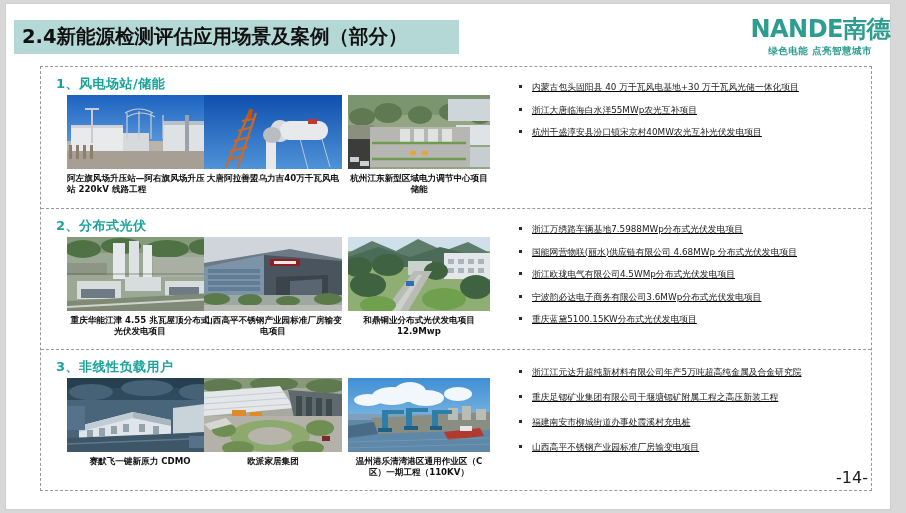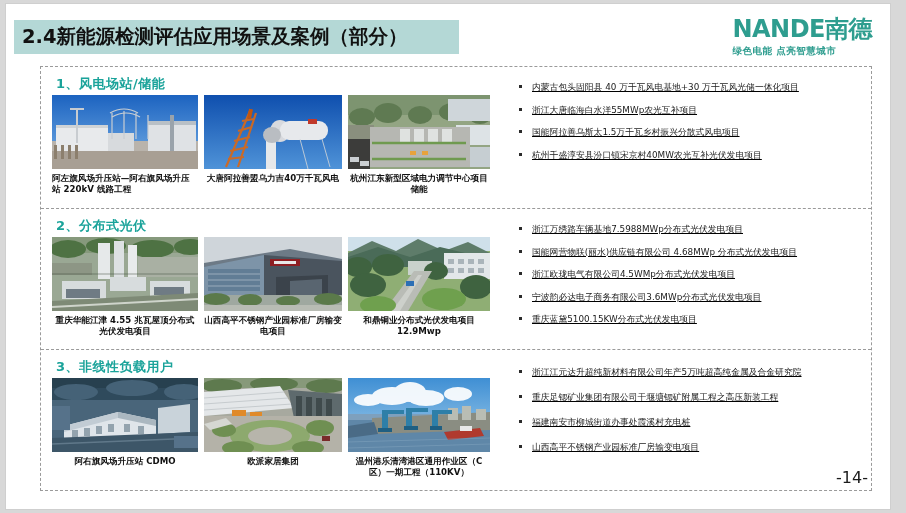--- a/index.html
+++ b/index.html
@@ -19,21 +19,21 @@
     position:absolute;left:8px;top:16px;width:445px;height:34px;
     background:#b4d8d6;
   }
   .title-text{
     position:absolute;left:16px;top:18px;width:450px;height:30px;
     line-height:30px;
     font-size:19.5px;font-weight:bold;color:#111;
     letter-spacing:0px;white-space:nowrap;
   }
   .logo{
-    position:absolute;right:18px;top:12px;text-align:left;
+    position:absolute;right:0;top:12px;text-align:center;
   }
   .logo-main{
     font-size:24px;font-weight:bold;color:#2e9d8f;
     letter-spacing:-0.5px;line-height:26px;white-space:nowrap;
   }
   .logo-sub{
     font-size:9.5px;font-weight:bold;color:#2e9d8f;
     letter-spacing:0.5px;line-height:14px;margin-top:2px;white-space:nowrap;
   }
 
@@ -59,21 +59,21 @@
     letter-spacing:0.5px;white-space:nowrap;
   }
 
   
   .thumbs{
     position:absolute;left:11px;top:28px;width:440px;height:110px;
   }
   .thumb-col{
     position:absolute;top:0;
   }
-  .thumb-col.c1{left:0;width:146px;}
+  .thumb-col.c1{left:15px;width:146px;}
   .thumb-col.c2{left:152px;width:138px;}
   .thumb-col.c3{left:296px;width:142px;}
 
   .photo{
     width:100%;height:74px;border:0;display:block;overflow:hidden;position:relative;
   }
   .photo svg{display:block;width:100%;height:74px;}
 
   .cap{
     margin-top:4px;
@@ -227,21 +227,21 @@
                 </g>
             </svg>
           </div>
           <div class="cap">杭州江东新型区域电力调节中心项目 储能</div>
         </div>
       </div>
 
       <div class="bullets">
         <div class="bullet-row"><span class="dot"></span><span>内蒙古包头固阳县 40 万千瓦风电基地+30 万千瓦风光储一体化项目</span></div>
         <div class="bullet-row"><span class="dot"></span><span>浙江大唐临海白水洋55MWp农光互补项目</span></div>
-        <div class="bullet-row"><span class="dot"></span><span>国能阿拉善乌斯太1.5万千瓦乡村振兴分散式风电项目</span></div>
+        <div class="bullet-row"><span class="dot"></span></div>
         <div class="bullet-row"><span class="dot"></span><span>杭州千盛淳安县汾口镇宋京村40MW农光互补光伏发电项目</span></div>
       </div>
     </div>
 
     <div class="section sec2">
       <div class="sec-head">2、分布式光伏</div>
 
       <div class="thumbs">
         <div class="thumb-col c1">
           <div class="photo">
@@ -388,21 +388,21 @@
                 </g>
               <path d="M106 30 L138 26 L138 54 L106 56 Z" fill="#c9d3da"></path>
               <path d="M0 60 L146 54 L146 74 L0 74 Z" fill="#3d5668"></path>
               <path d="M0 66 L146 60" stroke="#6f8799" stroke-width="1.6" fill="none" opacity="0.7"></path>
               <g fill="#56728a">
                   <rect x="0" y="28" width="18" height="24"></rect>
                   <rect x="122" y="58" width="24" height="12"></rect>
                 </g>
             </svg>
           </div>
-          <div class="cap">阿右旗风场升压站 CDMO</div>
+          <div class="cap">赛默飞一键新原力 CDMO</div>
         </div>
 
         <div class="thumb-col c2">
           <div class="photo">
             <svg viewBox="0 0 138 74" preserveAspectRatio="none">
               <rect width="138" height="74" fill="#a7a99f"></rect>
               <rect width="138" height="10" fill="#87997a"></rect>
               <g fill="#5e7a4e">
                   <ellipse cx="18" cy="8" rx="20" ry="7"></ellipse>
                   <ellipse cx="70" cy="6" rx="24" ry="7"></ellipse>

